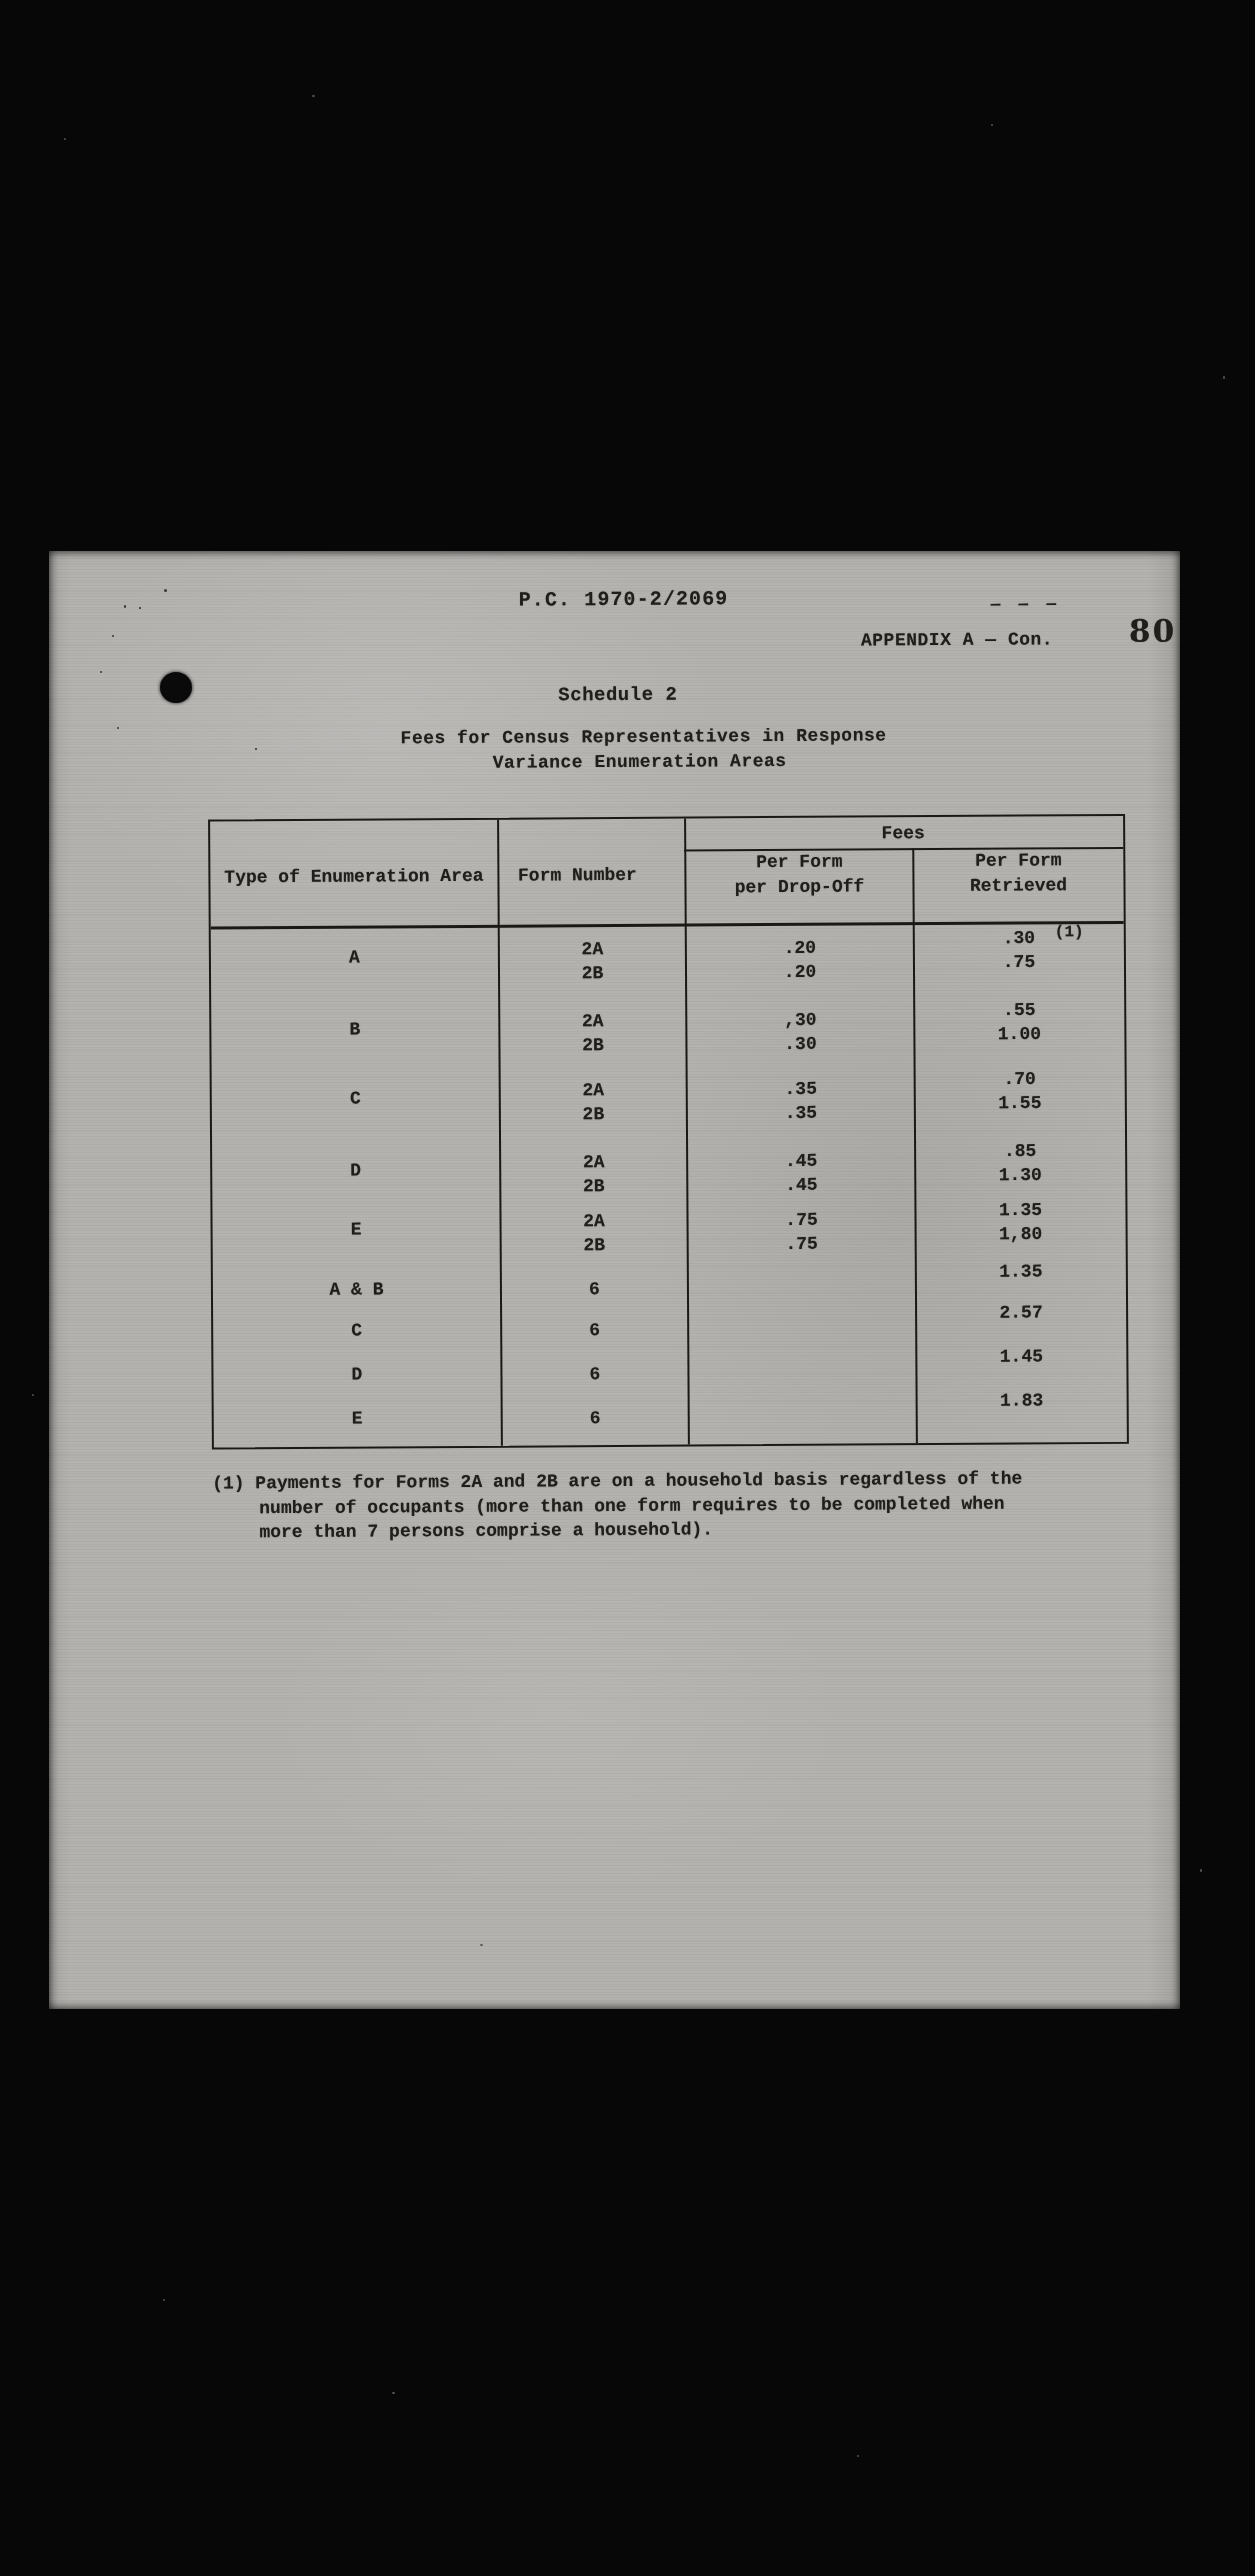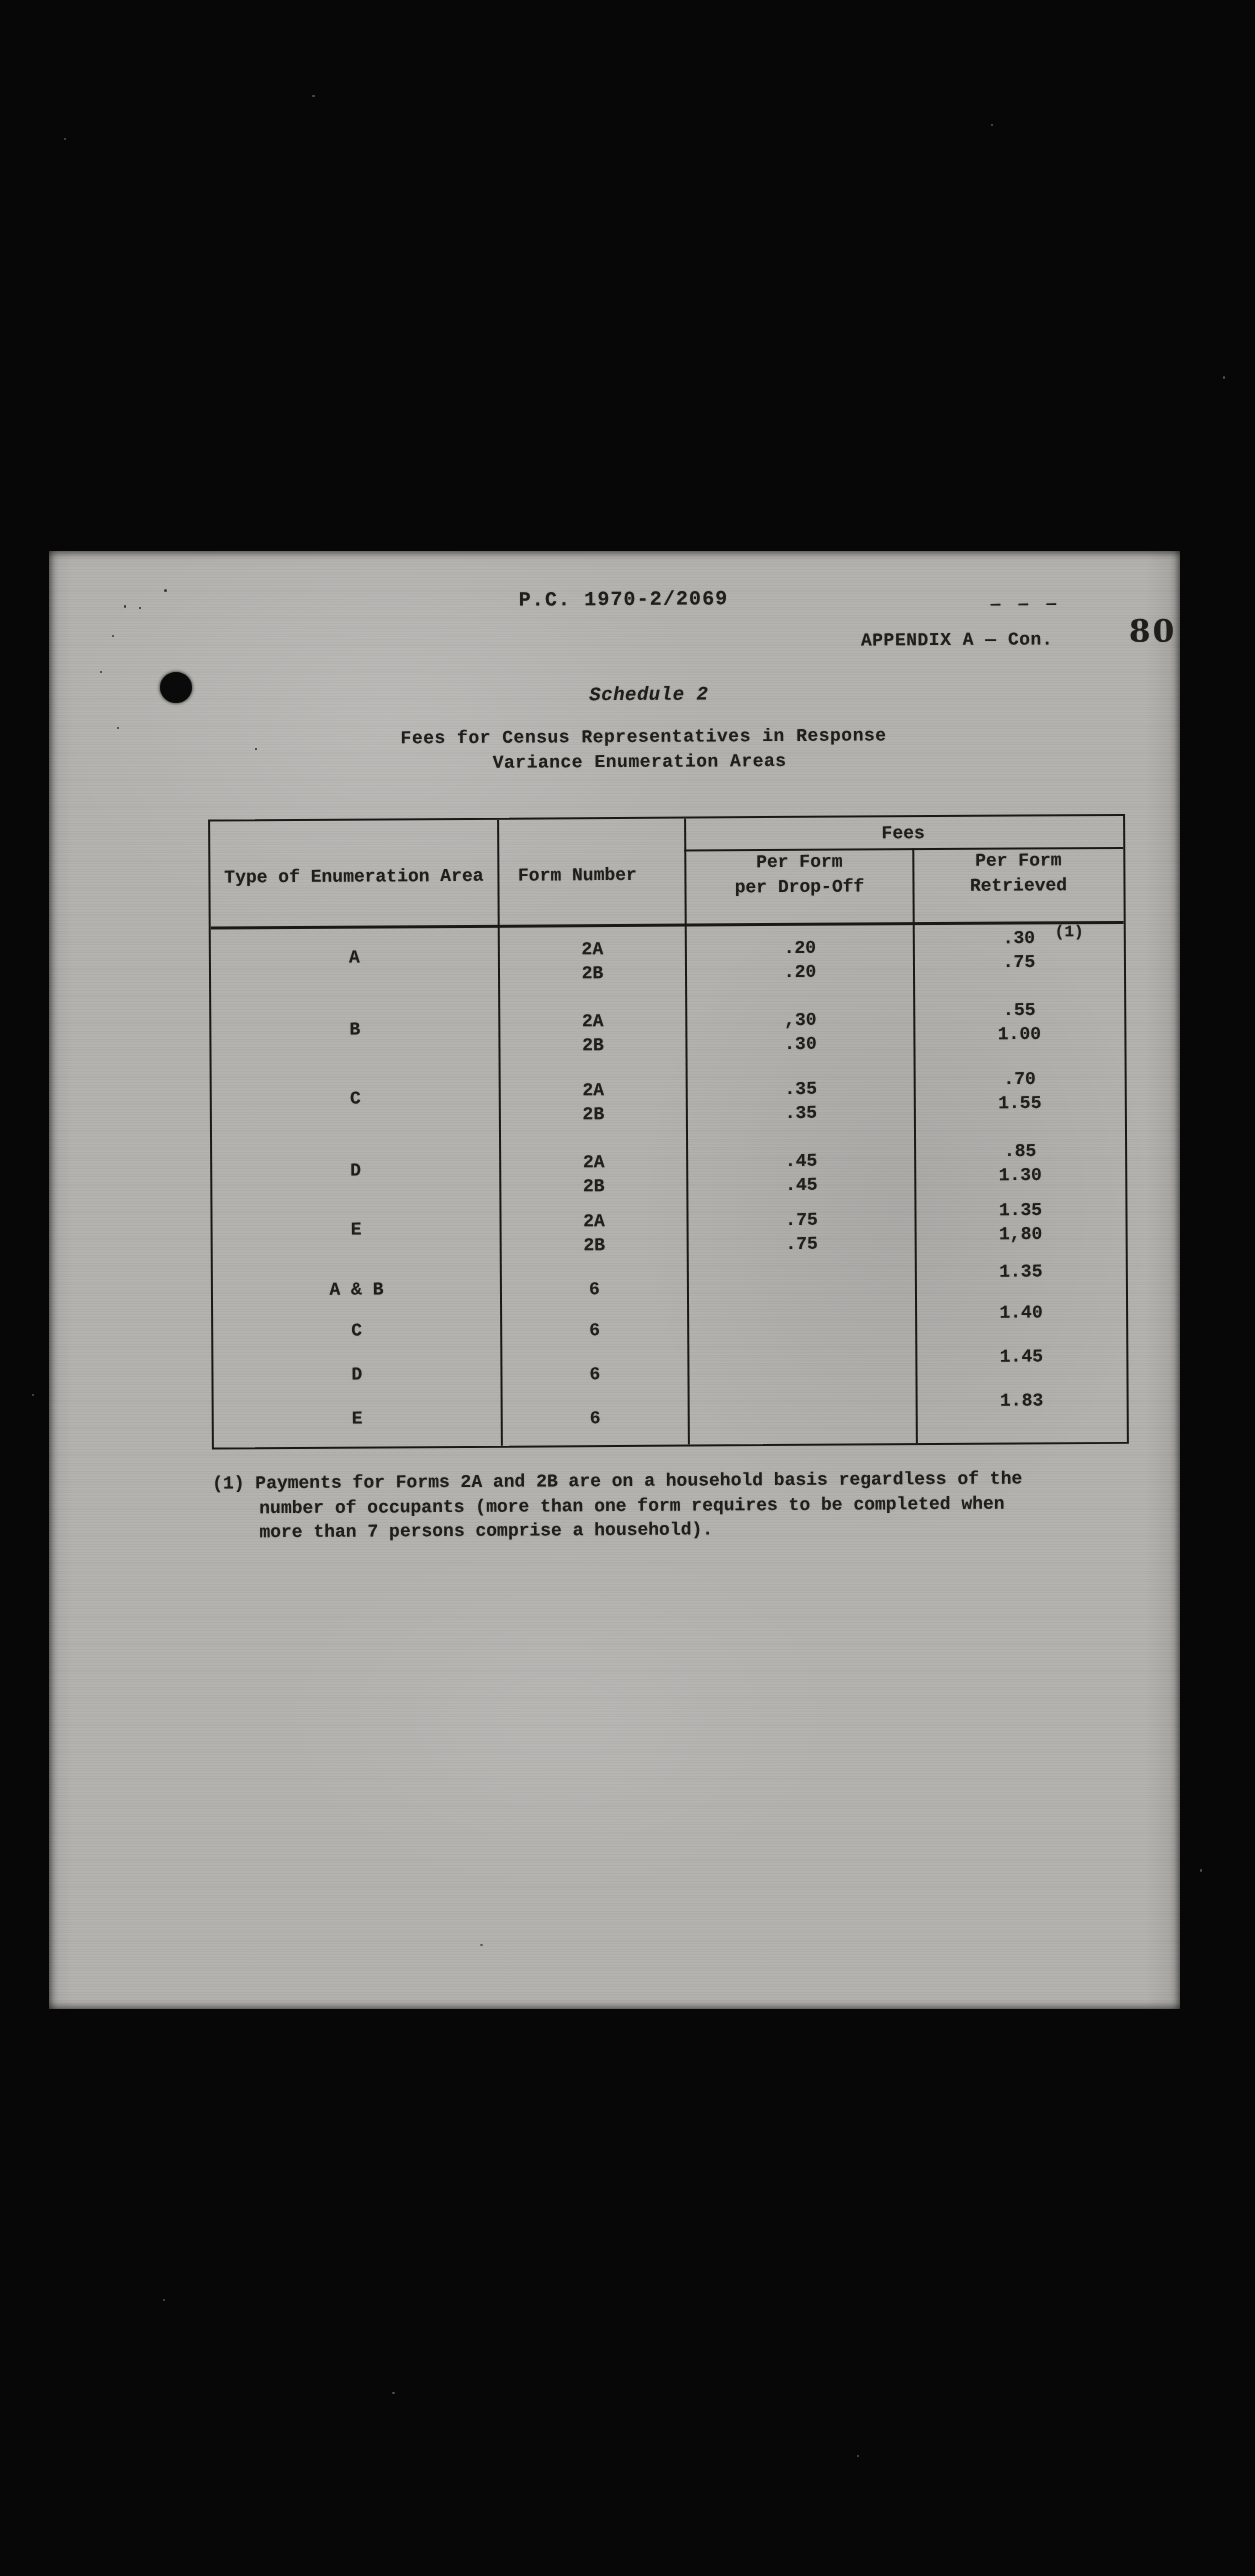--- a/index.html
+++ b/index.html
@@ -84,21 +84,21 @@
     <div class="speck" style="left:206px;top:197px;width:1.6px;height:1.6px;"></div>
     <div class="speck" style="left:431px;top:1393px;width:2.7px;height:2.1px;opacity:.6;"></div>
 
     <div class="paper-inner">
 
       <div>
         <div class="abs tw t-title" style="left:473px;top:37px;">P.C. 1970-2/2069</div>
         <div class="abs tw t-dashes" style="left:945px;top:47px;">— — —</div>
         <div class="abs tw t-appendix" style="left:815px;top:81px;">APPENDIX A — Con.</div>
         <div class="abs tw t-pageno" style="left:1083px;top:65px;">80</div>
-        <div class="abs tw t-schedule" style="left:543px;top:133px;font-style:italic;">Schedule 2</div>
+        <div class="abs tw t-schedule" style="left:512px;top:133px;">Schedule 2</div>
         <div class="abs tw t-sub" style="left:354px;top:176px;">Fees for Census Representatives in Response</div>
         <div class="abs tw t-sub" style="left:446px;top:201px;">Variance Enumeration Areas</div>
       </div>
 
       <div class="ftable">
         <div class="vline v1"></div>
         <div class="vline v2"></div>
         <div class="vline v3"></div>
         <div class="hline fees-underline"></div>
         <div class="hline header-bottom"></div>
@@ -205,21 +205,21 @@
             <div class="ln">1.35</div>
           </div>
         </div>
 
         <div class="group" style="top:500px;">
           <div class="cell c1 tw">C</div>
           <div class="cell c2 tw">
             <div class="ln">6</div>
           </div>
           <div class="cell c4 tw up28">
-            <div class="ln">1.40</div>
+            <div class="ln">2.57</div>
           </div>
         </div>
 
         <div class="group" style="top:544px;">
           <div class="cell c1 tw">D</div>
           <div class="cell c2 tw">
             <div class="ln">6</div>
           </div>
           <div class="cell c4 tw up28">
             <div class="ln">1.45</div>

